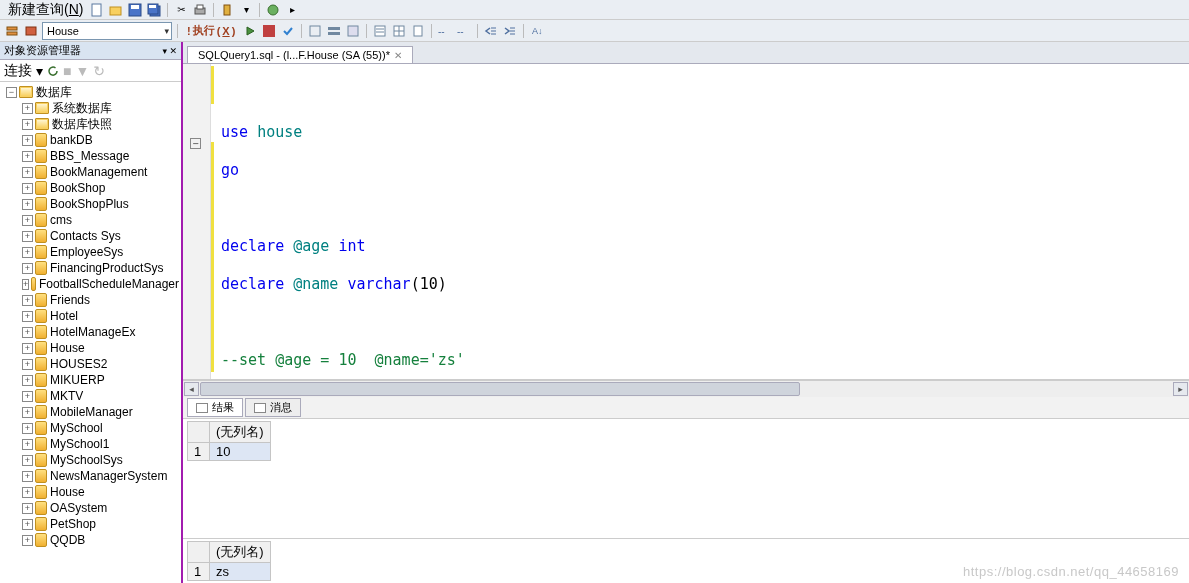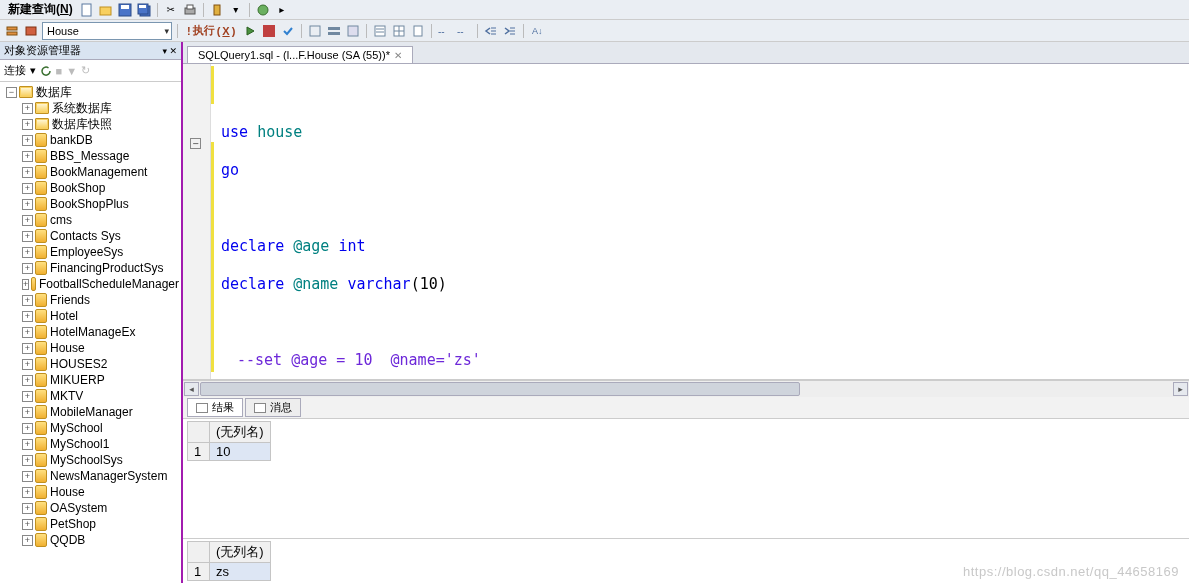--- a/index.html
+++ b/index.html
@@ -1,50 +1,50 @@
 <!DOCTYPE html>
 <html><head>
 <meta charset="utf-8">
 <style>
   * { box-sizing: border-box; margin: 0; padding: 0; }
   body { font-family: "Microsoft YaHei", Tahoma, sans-serif; font-size: 12px; background: #f0f0f0; width: 1189px; height: 583px; overflow: hidden; position: relative; }
   .menubar { height: 20px; background: #eaeef3; display: flex; align-items: center; padding-left: 4px; gap: 2px; border-bottom: 1px solid #ccc; }
-  .menubar .menuitem { padding: 2px 4px; font-size: 12px; font-weight: bold; }
+  .menubar .menuitem { padding: 2px 4px; font-size: 14px; }
   .menubar .accel { text-decoration: underline; }
   .toolbar { height: 22px; background: #eaeef3; display: flex; align-items: center; gap: 3px; padding: 1px 4px; border-bottom: 1px solid #ccc; }
   .toolbar .btn { width: 16px; height: 16px; display: flex; align-items: center; justify-content: center; font-size: 10px; }
   .toolbar .sep { width: 1px; height: 14px; background: #bbb; margin: 0 2px; }
   .combo { height: 18px; border: 1px solid #7a96b0; background: #fff; display: flex; align-items: center; padding: 0 16px 0 4px; font-size: 11px; position: relative; }
   .combo::after { content: "▾"; position: absolute; right: 2px; font-size: 9px; color: #333; }
   .exec { color: #a04020; font-weight: bold; font-size: 11px; padding: 2px 4px; display: flex; align-items: center; gap:2px;}
   .main { display: flex; height: calc(100% - 42px); }
   .sidebar { width: 183px; background: #fff; border-right: 2px solid #a21caf; display: flex; flex-direction: column; }
   .panel-title { height: 18px; background: #d9e4f1; border-bottom: 1px solid #aab; display: flex; align-items: center; justify-content: space-between; padding: 0 4px; font-size: 11px; }
-  .panel-tools { height: 22px; border-bottom: 1px solid #ccc; display: flex; align-items: center; gap: 4px; padding: 0 4px; font-size: 11px; }
+  .panel-tools { height: 22px; border-bottom: 1px solid #ccc; display: flex; align-items: center; gap: 4px; padding: 0 4px; font-size: 14px; }
   .tree { flex: 1; overflow-y: auto; padding: 2px; font-size: 12px; }
   .tree-row { display: flex; align-items: center; height: 16px; white-space: nowrap; }
   .tree-toggle { width: 11px; height: 11px; border: 1px solid #888; display: flex; align-items: center; justify-content: center; font-size: 9px; line-height: 1; color: #555; margin-right: 2px; }
   .folder-ico { width: 14px; height: 12px; margin-right: 3px; display: inline-block; background: #f8d060; border: 1px solid #c09020; border-radius: 1px; position: relative; }
   .folder-ico.sys::after { content: ""; position: absolute; inset: 1px; background: linear-gradient(#fff5d0,#f8d060); }
   .db-ico { width: 12px; height: 14px; margin-right: 3px; display: inline-block; background: linear-gradient(#ffe080,#f0b030); border: 1px solid #c09020; border-radius: 2px; }
   .indent-0 { padding-left: 4px; }
   .indent-1 { padding-left: 20px; }
   .editor-area { flex: 1; display: flex; flex-direction: column; background: #fff; }
   .tabbar { height: 22px; background: #e4e8ee; display: flex; align-items: flex-end; padding-left: 4px; border-bottom: 1px solid #aab; }
   .tab { background: #fff; border: 1px solid #aab; border-bottom: none; padding: 2px 10px; font-size: 11px; display: flex; align-items: flex-end; gap: 4px; }
   .tab .x { color: #888; font-size: 10px; }
   .code { flex: 1; display: flex; font-family: Consolas, monospace; font-size: 15px; line-height: 19px; overflow: hidden; border-bottom: 1px solid #ccc; }
   .gutter { width: 28px; background: #f2f2f2; border-right: 1px solid #ddd; position: relative; }
   .gutter .minus { position: absolute; left: 7px; top: 74px; width: 11px; height: 11px; border: 1px solid #888; display:flex; align-items:center; justify-content:center; font-size:10px; color:#555;}
   .codebody { position: relative; flex:1; padding: 2px 0 0 0; white-space: pre; }
   .ybar { position: absolute; left: 0; top: 2px; width: 3px; background: #f0e040; }
   .kw { color: #0000ee; }
   .sys { color: #008080; }
   .num { color: #000; }
-  .cmt { color: #6d28d9; margin-left: 16px; }
+  .cmt { color: #15803d; }
   .var { color: #008080; }
   .hscroll { height: 17px; background: #eee; border-top: 1px solid #ccc; position: relative; }
   .hscroll .thumb { position: absolute; left: 17px; top: 1px; height: 14px; width: 600px; background: #cfd4dc; border: 1px solid #aab; border-radius: 2px;}
   .hscroll .arrow { position:absolute; top:1px; width:15px; height:14px; background:#e6e9ee; border:1px solid #aab; display:flex; align-items:center; justify-content:center; font-size:9px; color:#555;}
   .hscroll .left{left:1px} .hscroll .right{right:1px}
   .result-tabs { height: 22px; display: flex; align-items: center; gap: 2px; padding: 2px 4px; background: #f2f2f2; border-bottom: 1px solid #ccc; }
   .rtab { background: #fff; border: 1px solid #aab; padding: 1px 8px; font-size: 11px; display:flex; align-items:center; gap:4px;}
   .rtab.inactive { background: #eee; }
   .grid-ico{width:12px;height:10px;display:inline-block;background:linear-gradient(90deg,#fff 0 33%,#888 33% 34%,#fff 34% 66%,#888 66% 67%,#fff 67%),linear-gradient(#fff 0 49%,#888 49% 51%,#fff 51%);border:1px solid #888;}
   .msg-ico{width:12px;height:10px;display:inline-block;border:1px solid #888;background:#fff;}

